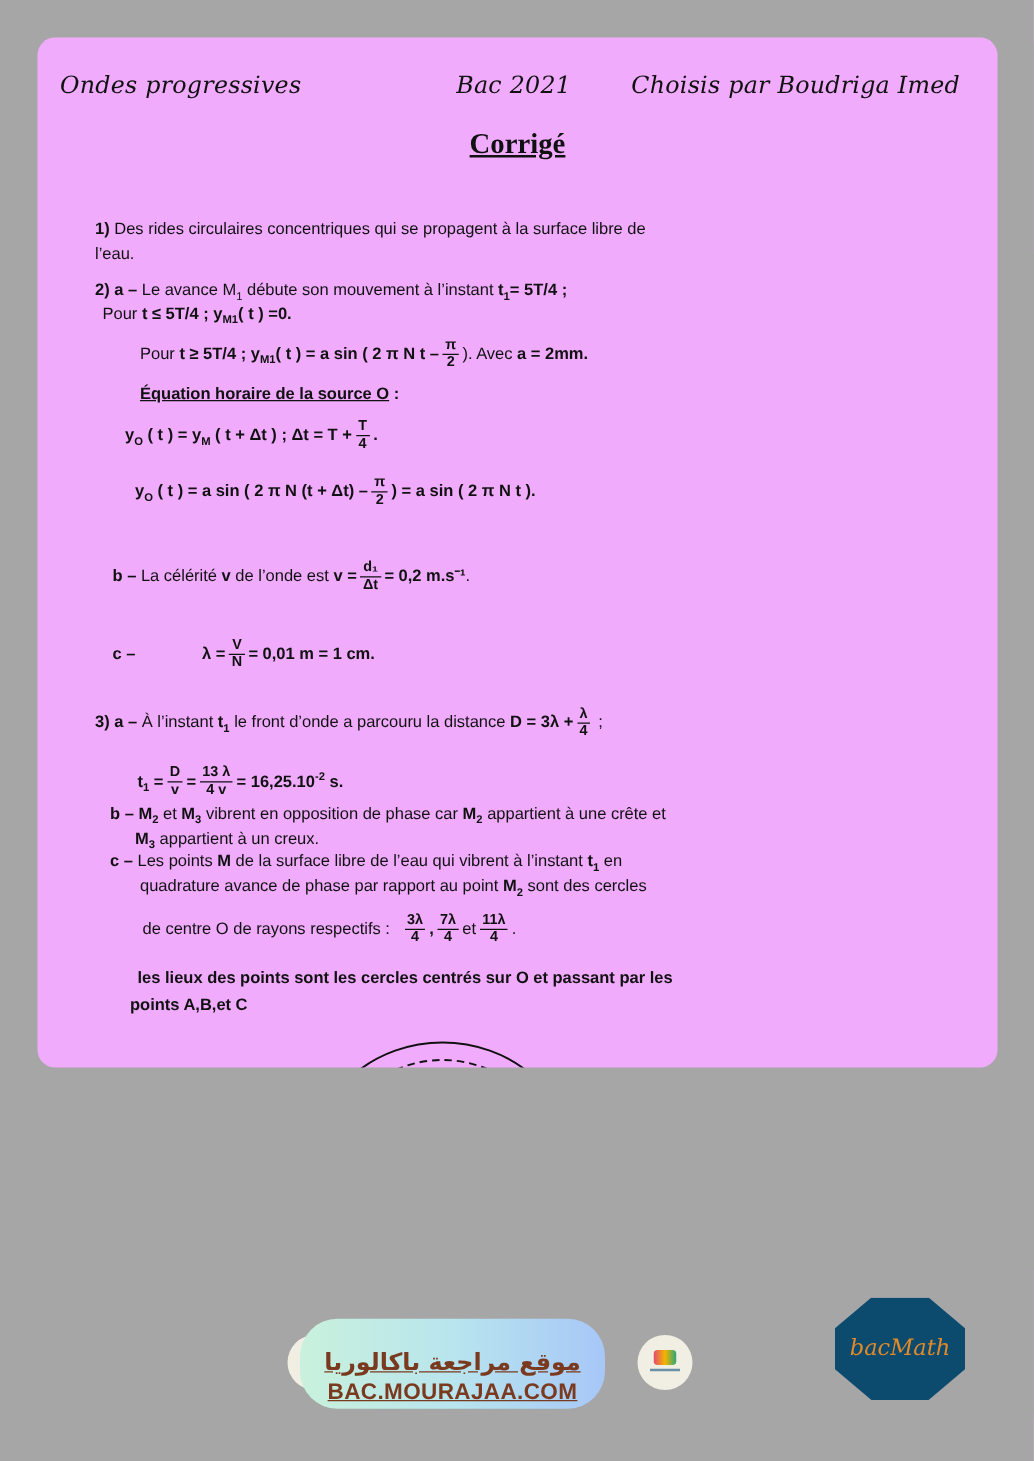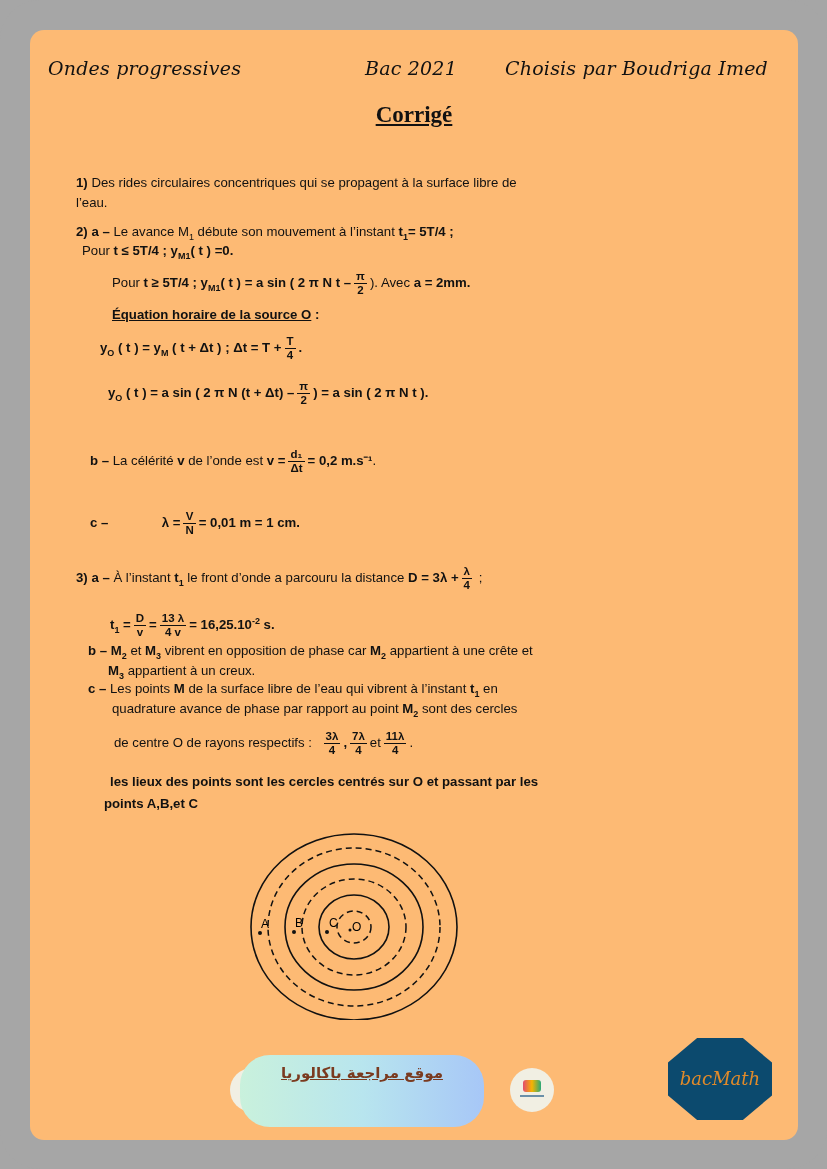--- a/index.html
+++ b/index.html
@@ -7,22 +7,22 @@
     width: 827px; height: 1169px; position: relative; overflow: hidden;
     background: #a6a6a6;
     font-family: "DejaVu Sans", sans-serif;
     color: #111;
   }
   .frame {
     position: absolute; left: 0; top: 0; width: 827px; height: 1169px;
     border-radius: 40px; background: #a6a6a6;
   }
   .page {
-    position: absolute; left: 30px; top: 30px; width: 768px; height: 1110px;
-    background: #fdba74; border-radius: 14px; overflow: hidden;
+    position: absolute; left: 30px; top: 30px; width: 768px; height: 824px;
+    background: #f0abfc; border-radius: 14px; overflow: hidden;
   }
   .hdr {
     position: absolute; top: 27px; font-family: "DejaVu Serif", serif;
     font-style: italic; font-size: 19px; color: #111; letter-spacing: 0.2px;
   }
   .hdr.left { left: 18px; }
   .hdr.mid { left: 335px; }
   .hdr.right { right: 30px; }
   .title {
     position: absolute; top: 72px; left: 0; width: 768px; text-align: center;
@@ -38,21 +38,21 @@
   .frac .d { display: block; padding: 0 2px; }
   sub, sup { font-size: 9px; }
   .u { text-decoration: underline; }
   .diagram { position: absolute; left: 207px; top: 770px; width: 230px; height: 220px; }
   .banner {
     position: absolute; left: 240px; top: 1055px; width: 244px; height: 72px;
     border-radius: 30px;
     background: linear-gradient(90deg, #c9f1dc 0%, #b8e5ee 50%, #a7c7f7 100%);
     text-align: center; color: #7a3a1f; font-weight: bold;
   }
-  .banner .ar { font-family: "DejaVu Sans", sans-serif; font-size: 15px; margin-top: 9px;
+  .banner .ar { font-family: "DejaVu Sans", sans-serif; font-size: 19px; margin-top: 24px;
                 text-decoration: underline; direction: rtl; }
   .banner .url { font-family: "Liberation Sans", sans-serif; font-size: 18px;
                  text-decoration: underline; margin-top: 2px; letter-spacing: 0.3px; }
   .logo-circle { position: absolute; width: 44px; height: 44px; border-radius: 50%;
                  background: #f1efe3; top: 1068px; }
   .logo-circle .mark { position: absolute; left: 13px; top: 12px; width: 18px; height: 12px;
                        background: linear-gradient(90deg,#e34b6f,#f5b400,#2aa876); border-radius: 3px; }
   .logo-circle .cap { position: absolute; left: 10px; top: 27px; width: 24px; height: 2px; background: #6a8fa8; }
   .bacmath {
     position: absolute; left: 668px; top: 1038px; width: 104px; height: 82px;
@@ -167,18 +167,19 @@
   </svg>
 
 </div>
 
 <div class="logo-circle" style="left:230px;">
   <div class="mark"></div>
   <div class="cap"></div>
 </div>
 <div class="banner">
   <div class="ar">موقع مراجعة  باكالوريا</div>
+  <div class="url">BAC.MOURAJAA.COM</div>
 </div>
 <div class="logo-circle" style="left:510px;">
   <div class="mark"></div>
   <div class="cap"></div>
 </div>
 <div class="bacmath">bacMath</div>
 
 </body></html>

